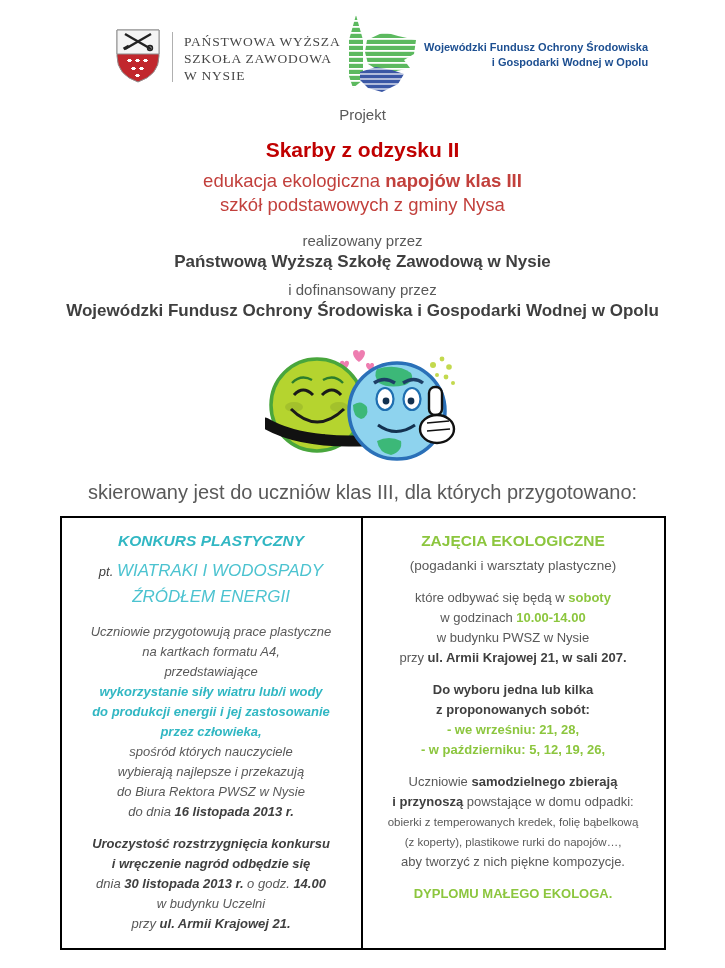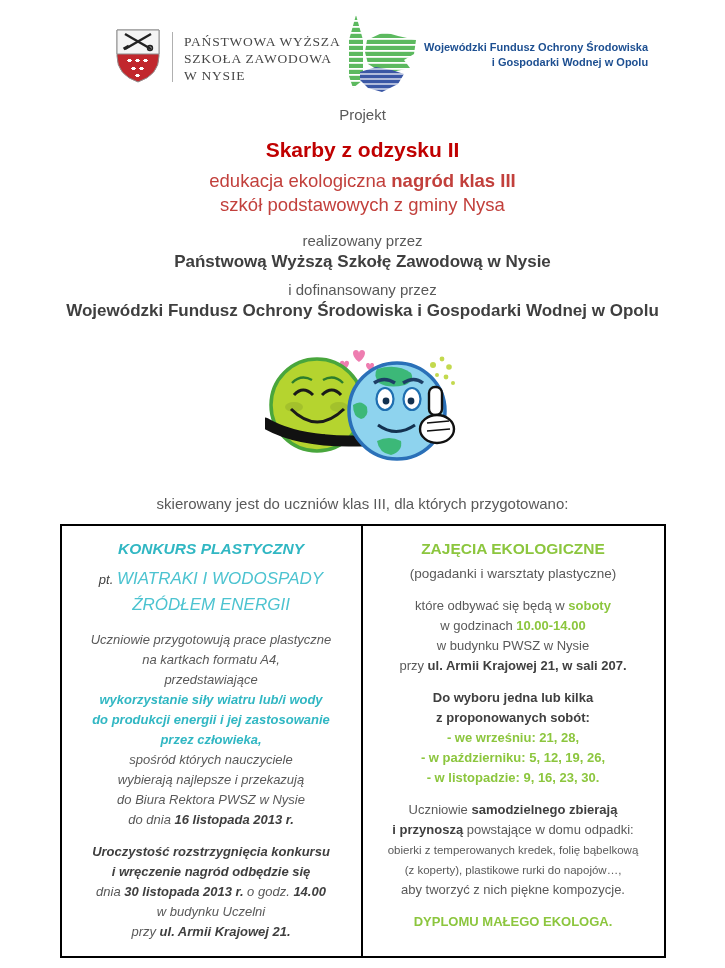--- a/index.html
+++ b/index.html
@@ -24,21 +24,21 @@
   .main-title{font-size:21px;font-weight:bold;color:#c00000;line-height:38px;margin-top:8px;}
   .subtitle{font-size:18.5px;color:#c2403c;line-height:24px;}
   .subtitle .b-red{font-weight:bold;color:#c2403c;}
   
   .real-reg{font-size:15px;line-height:20px;margin-top:8px;}
   .real-bold{font-size:17px;font-weight:bold;color:#3f3f3f;line-height:21px;}
   .mt14{margin-top:14px;}
   
   .globes{display:block;margin:22px auto 0;}
   
-  .intro{font-size:15px;margin-top:32px;}
+  .intro{font-size:20px;margin-top:18px;}
   
   .box{width:606px;margin:12px auto 0;border:2px solid #000;display:flex;box-sizing:border-box;background:#fff;}
   .col{width:50%;padding:12px 6px 14px;box-sizing:border-box;text-align:center;}
   .col-left{border-right:2px solid #000;font-style:italic;}
   .h-teal{color:#31b7c3;font-weight:bold;font-size:15.5px;line-height:22px;margin-bottom:6px;}
   .h-green{color:#8cc63e;font-weight:bold;font-size:15.5px;line-height:22px;margin-bottom:4px;}
   .h2lines .tline{line-height:25px;}
   .rsub{font-size:13.5px;color:#595959;line-height:20px;}
   .tline{font-size:13px;line-height:1.54;color:#595959;}
   .tline .b{font-weight:bold;color:#3f3f3f;}
@@ -93,21 +93,21 @@
   </svg>
   <div class="wfos-text">
     <div>Wojewódzki Fundusz Ochrony Środowiska</div>
     <div>i Gospodarki Wodnej w Opolu</div>
   </div>
 </div>
 
 <div class="center kicker">Projekt</div>
 <div class="center main-title">Skarby z odzysku II</div>
 <div class="center subtitle">
-  <span>edukacja ekologiczna </span><span class="b-red">nagród klas III</span>
+  <span>edukacja ekologiczna </span><span class="b-red">napojów klas III</span>
 </div>
 <div class="center subtitle">szkół podstawowych z gminy Nysa</div>
 
 <div class="center real-reg mt14">realizowany przez</div>
 <div class="center real-bold">Państwową Wyższą Szkołę Zawodową w Nysie</div>
 <div class="center real-reg">i dofinansowany przez</div>
 <div class="center real-bold">Wojewódzki Fundusz Ochrony Środowiska i Gospodarki Wodnej w Opolu</div>
 
 <svg class="globes" width="196" height="120" viewBox="0 0 196 120">
 
@@ -195,21 +195,20 @@
         <div class="tline gap"></div>
         <div class="tline"><span>które odbywać się będą w </span><span class="gb">soboty</span></div>
         <div class="tline"><span>w godzinach </span><span class="gb">10.00-14.00</span></div>
         <div class="tline"><span>w budynku PWSZ w Nysie</span></div>
         <div class="tline"><span>przy </span><span class="b">ul. Armii Krajowej 21, w sali 207.</span></div>
         <div class="tline gap"></div>
         <div class="tline"><span class="b">Do wyboru jedna lub kilka</span></div>
         <div class="tline"><span class="b">z proponowanych sobót:</span></div>
         <div class="tline"><span class="gb">- we wrześniu:  21, 28,</span></div>
         <div class="tline"><span class="gb">- w październiku:  5, 12, 19, 26,</span></div>
-        <div class="tline"><span class="gb">- w listopadzie:  9, 16, 23, 30.</span></div>
         <div class="tline gap"></div>
         <div class="tline"><span>Uczniowie </span><span class="b">samodzielnego zbierają</span></div>
         <div class="tline"><span class="b">i przynoszą</span><span> powstające w domu odpadki:</span></div>
         <div class="tline"><span class="sm">obierki z temperowanych kredek, folię bąbelkową</span></div>
         <div class="tline"><span class="sm">(z koperty), plastikowe rurki do napojów…,</span></div>
         <div class="tline"><span>aby tworzyć z nich piękne kompozycje.</span></div>
         <div class="tline gap"></div>
         <div class="tline"><span class="gb">DYPLOMU MAŁEGO EKOLOGA.</span></div>
       </div>
   </div>

